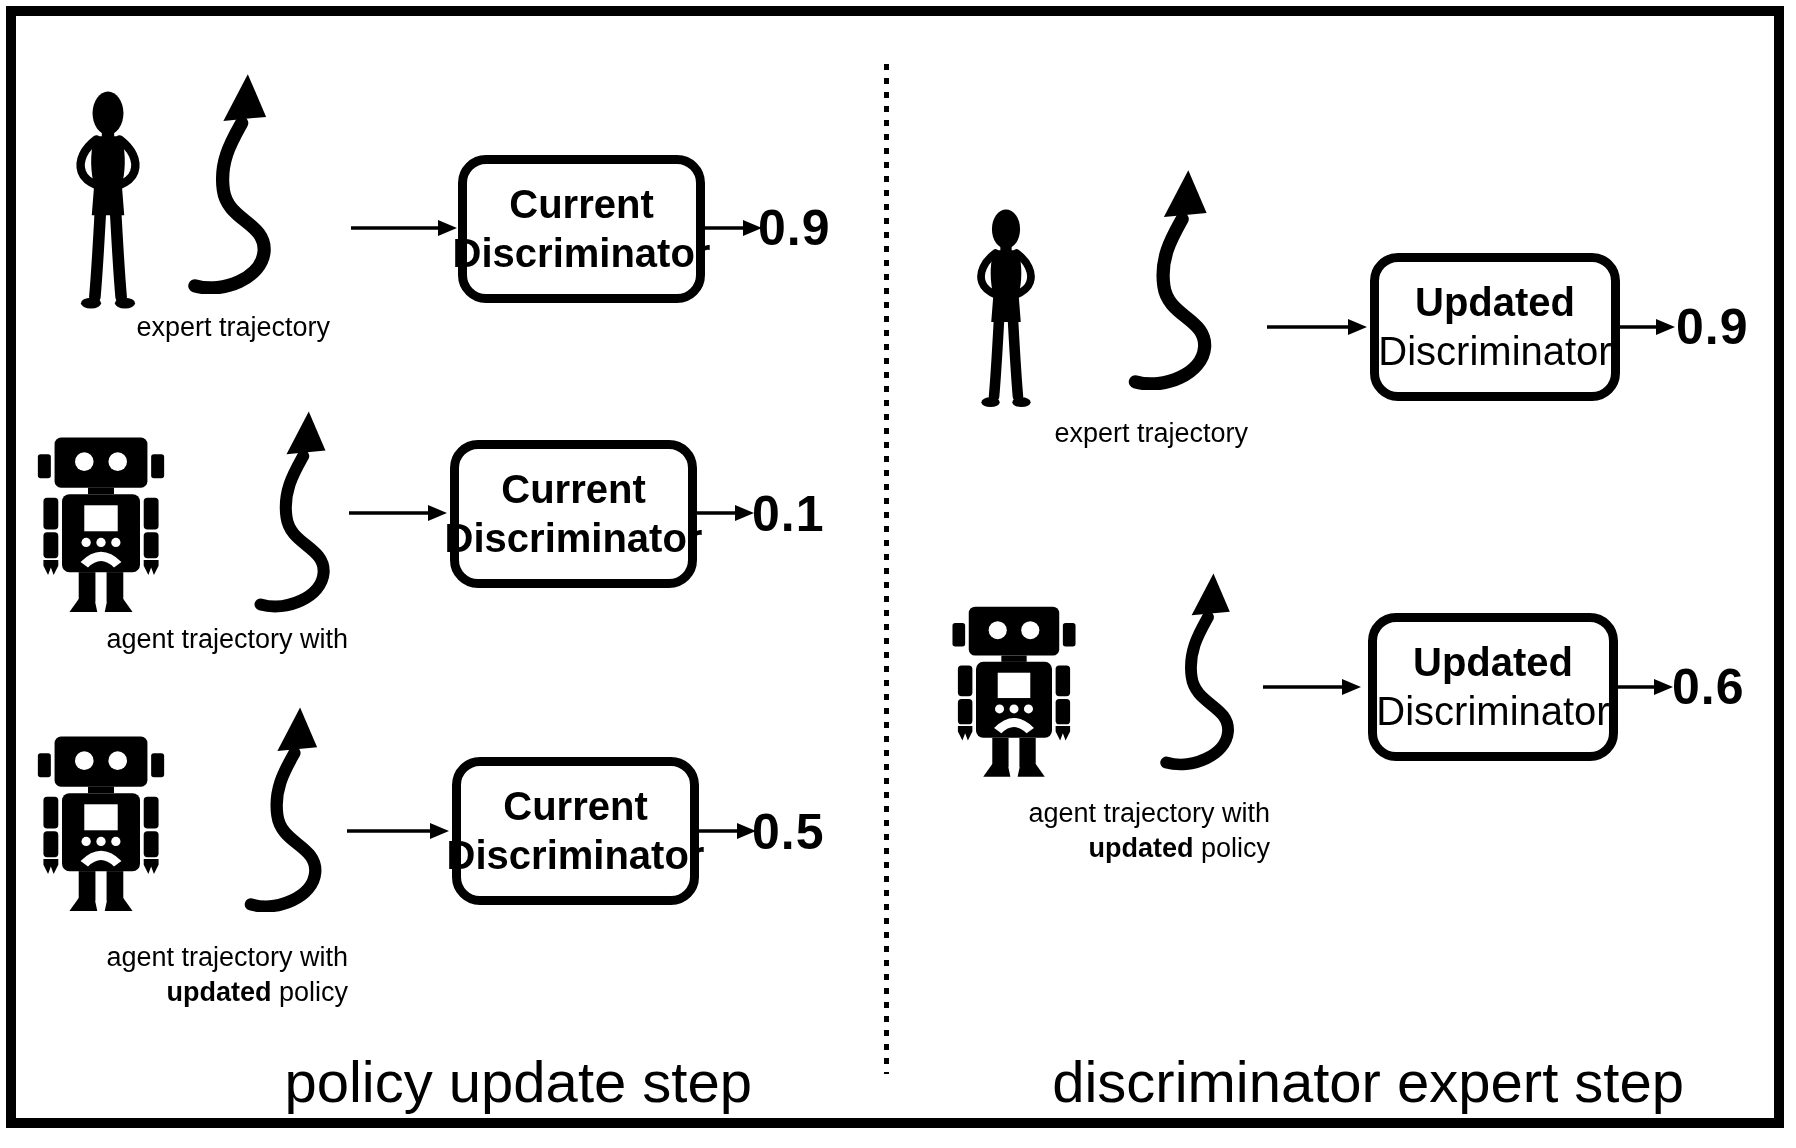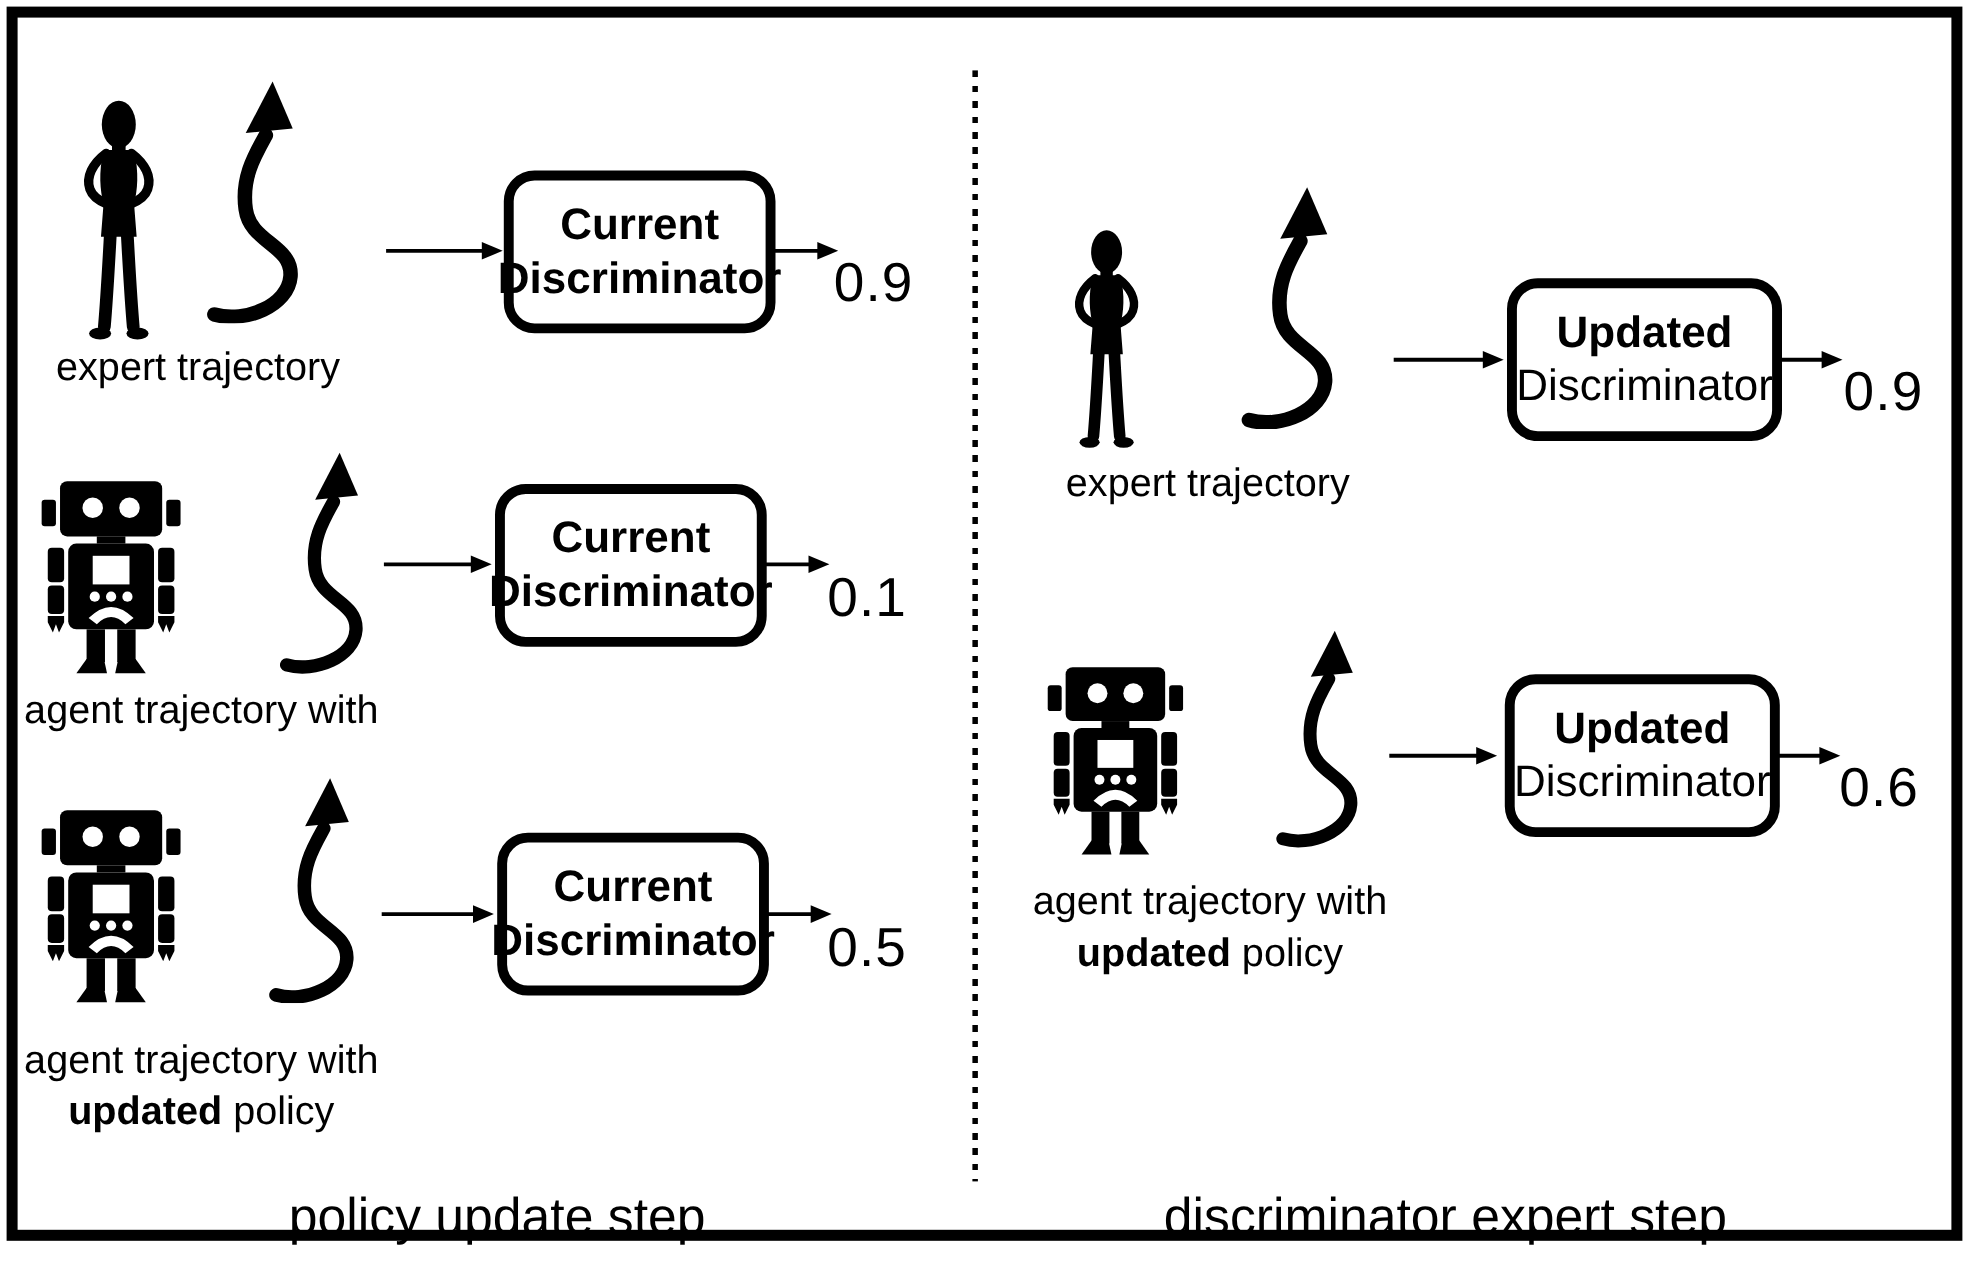--- a/index.html
+++ b/index.html
@@ -13,24 +13,24 @@
     background:repeating-linear-gradient(to bottom,#000 0 6px,transparent 6px 14px);}
   .icon{position:absolute;fill:#000;}
   .box{position:absolute;height:148px;border:9px solid #000;border-radius:28px;
     background:#fff;box-sizing:border-box;display:flex;flex-direction:column;
     align-items:center;justify-content:center;text-align:center;
     font-size:40px;line-height:1.22;}
   .box-l .l1,.box-l .l2{font-weight:700;}
   .box-r .l1{font-weight:700;}
   .box-r .l2{font-weight:400;}
   .value{position:absolute;height:56px;display:flex;align-items:center;
-    font-size:50px;font-weight:400;letter-spacing:1px;margin-top:29px;}
-  .lbl{position:absolute;font-size:36px;line-height:1.3;text-align:center;}
+    font-size:50px;font-weight:700;letter-spacing:1px;}
+  .lbl{position:absolute;font-size:27px;line-height:1.3;text-align:right;}
   .lbl b{font-weight:700;}
-  .caption{position:absolute;font-size:47px;font-weight:400;text-align:center;white-space:nowrap;margin-top:30px;}
+  .caption{position:absolute;font-size:58px;font-weight:400;text-align:right;white-space:nowrap;}
 </style>
 </head>
 <body>
 
 <svg width="0" height="0" style="position:absolute" aria-hidden="true">
   <defs>
     <symbol id="sym-woman" viewBox="0 0 110 290">
       <ellipse cx="55" cy="30" rx="20" ry="28"></ellipse>
       <rect x="47" y="46" width="16" height="18"></rect>
       <path d="M37,60 L73,60 C79,88 77,106 73,124 L76,162 L34,162 L37,124 C33,106 31,88 37,60 Z"></path>

